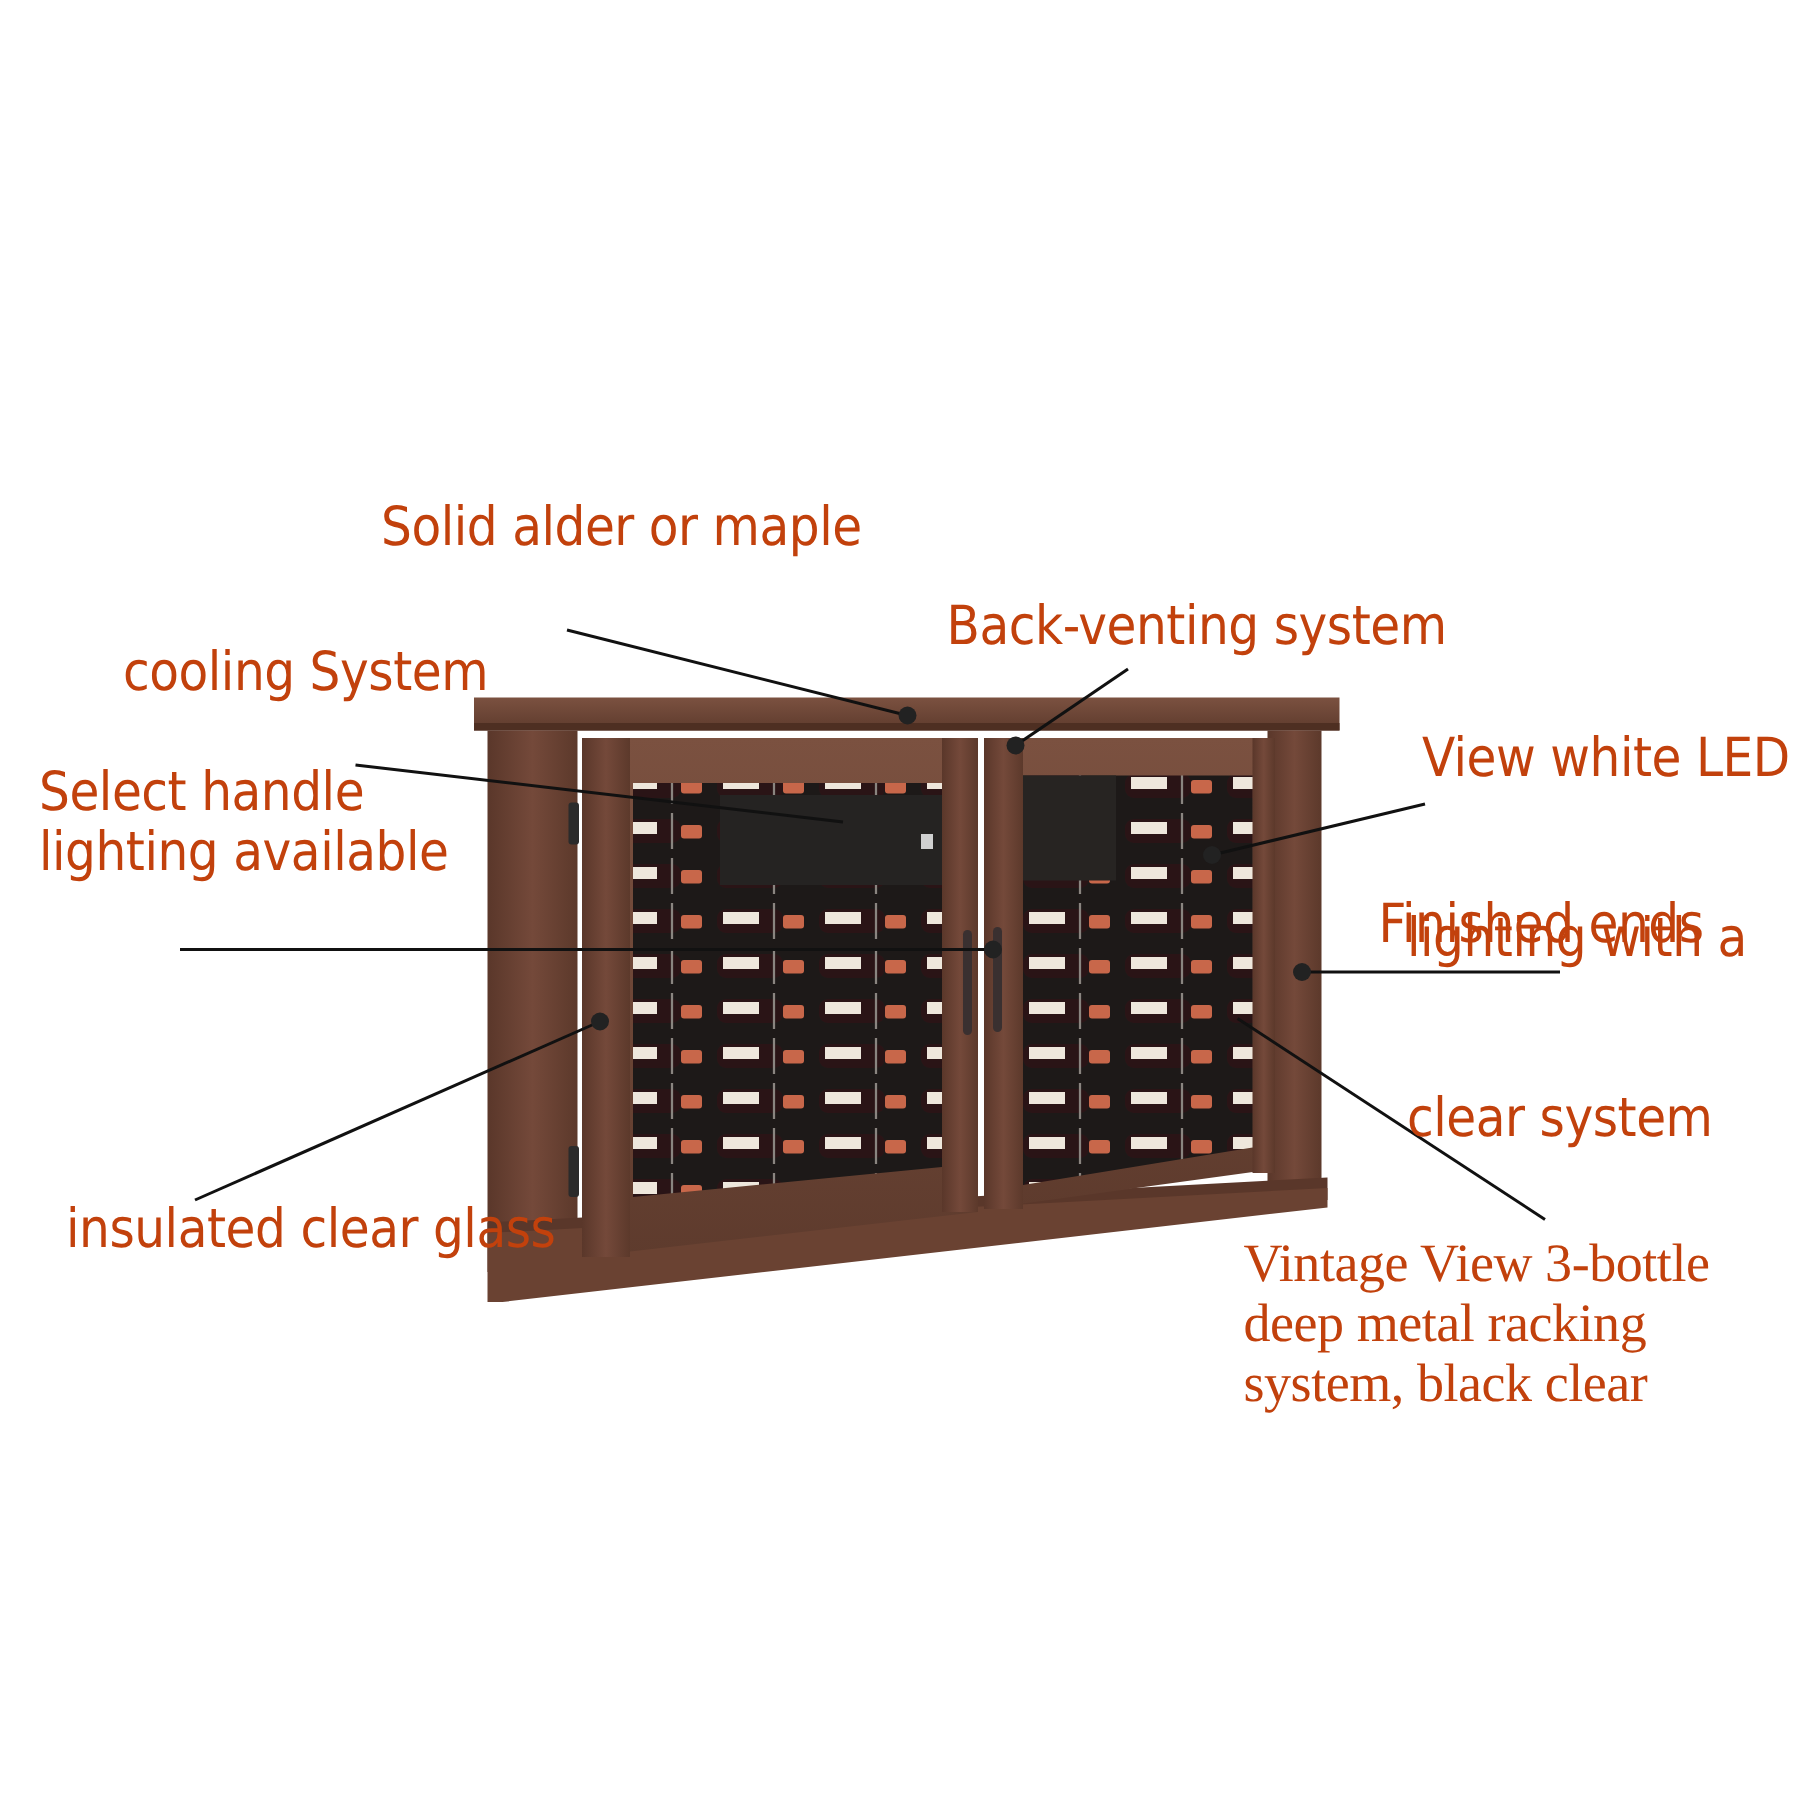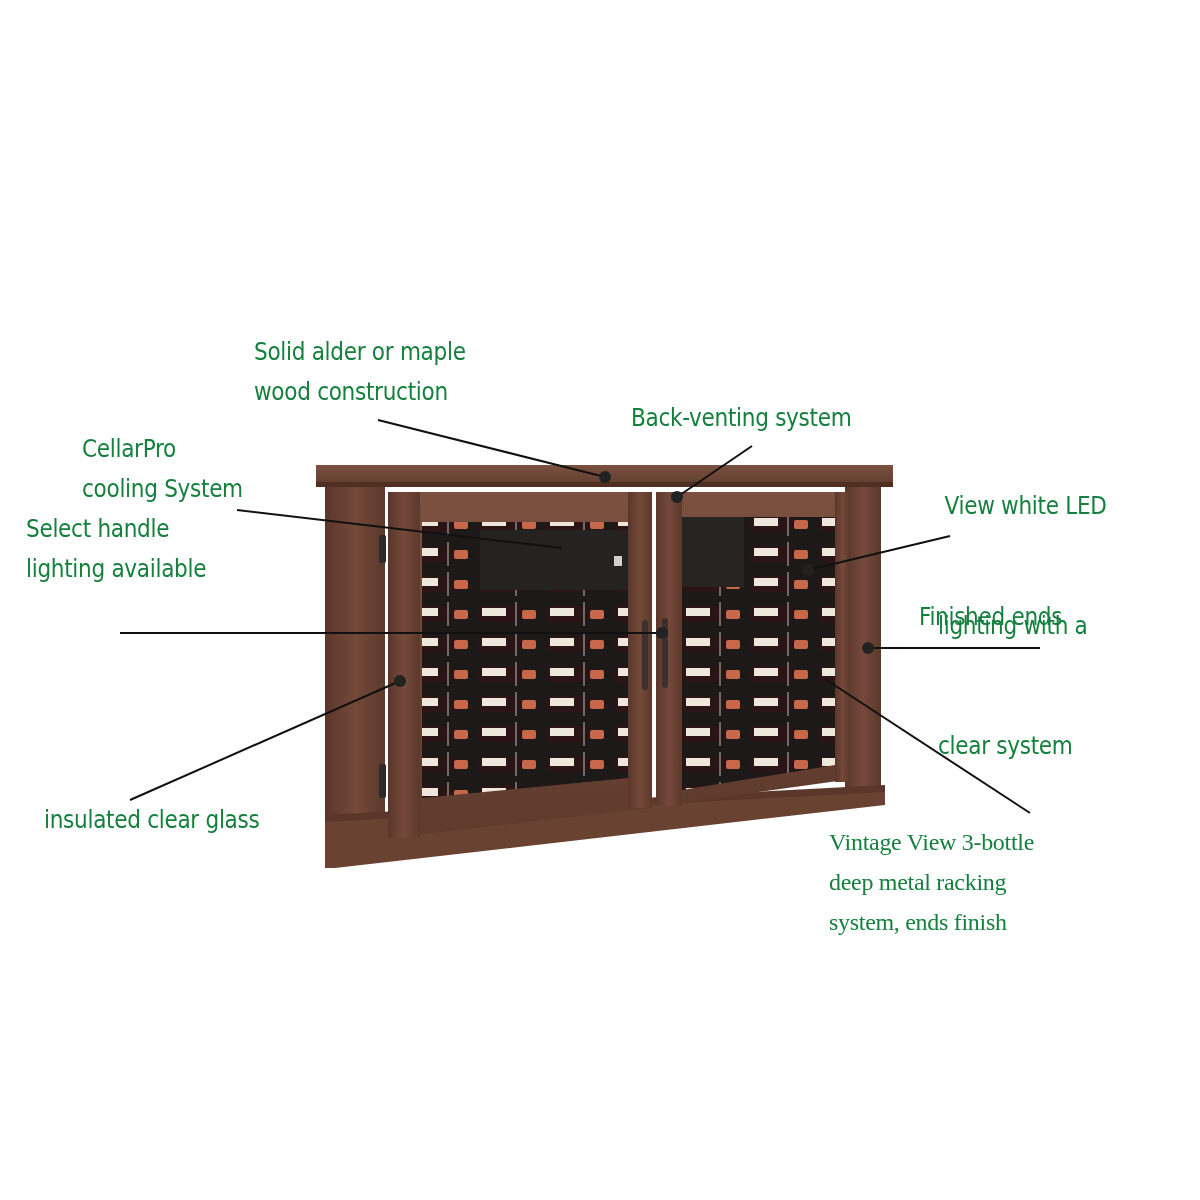--- a/index.html
+++ b/index.html
@@ -1,18 +1,18 @@
 <!DOCTYPE html>
 <html><head>
 <meta charset="utf-8">
 <style>
   html, body { margin:0; padding:0; background:#ffffff; }
   body { width:1200px; height:1200px; position:relative; overflow:hidden;
          font-family:"DejaVu Sans Condensed","DejaVu Sans","Liberation Sans",sans-serif; }
-  .label { position:absolute; color:#15803d; font-size:24px; line-height:40px;
+  .label { position:absolute; color:#c2410c; font-size:36px; line-height:40px;
            letter-spacing:-0.3px; white-space:nowrap; font-stretch:condensed; }
   .label span { display:block; }
   svg.overlay { position:absolute; left:0; top:0; }
 </style>
 </head>
 <body>
 
 <svg class="overlay" width="1200" height="1200" viewBox="0 0 1200 1200">
   <defs>
     <linearGradient id="woodV" x1="0" y1="0" x2="1" y2="0">
@@ -79,48 +79,46 @@
     <circle cx="677" cy="497" r="6"></circle>
     <circle cx="808" cy="570" r="6"></circle>
     <circle cx="662" cy="633" r="6"></circle>
     <circle cx="868" cy="648" r="6"></circle>
     <circle cx="400" cy="681" r="6"></circle>
   </g>
 </svg>
 
 <div class="label" style="left:254px; top:332px;">
   <span>Solid alder or maple</span>
-  <span>wood construction</span>
 </div>
 
 <div class="label" style="left:631px; top:398px;">
   <span>Back-venting system</span>
 </div>
 
 <div class="label" style="left:938px; top:406px; white-space:pre;">
   <span> View white LED</span>
   <span>lighting with a</span>
   <span>clear system</span>
 </div>
 
 <div class="label" style="left:82px; top:429px;">
-  <span>CellarPro</span>
   <span>cooling System</span>
 </div>
 
 <div class="label" style="left:26px; top:509px;">
   <span>Select handle</span>
   <span>lighting available</span>
 </div>
 
 <div class="label" style="left:919px; top:597px;">
   <span>Finished ends</span>
 </div>
 
 <div class="label" style="left:44px; top:800px;">
   <span>insulated clear glass</span>
 </div>
 
 <div class="label" style="left:829px; top:822px;font-family:Liberation Serif, serif;">
   <span>Vintage View 3-bottle</span>
   <span>deep metal racking</span>
-  <span>system, ends finish</span>
+  <span>system, black clear</span>
 </div>
 
 </body></html>

